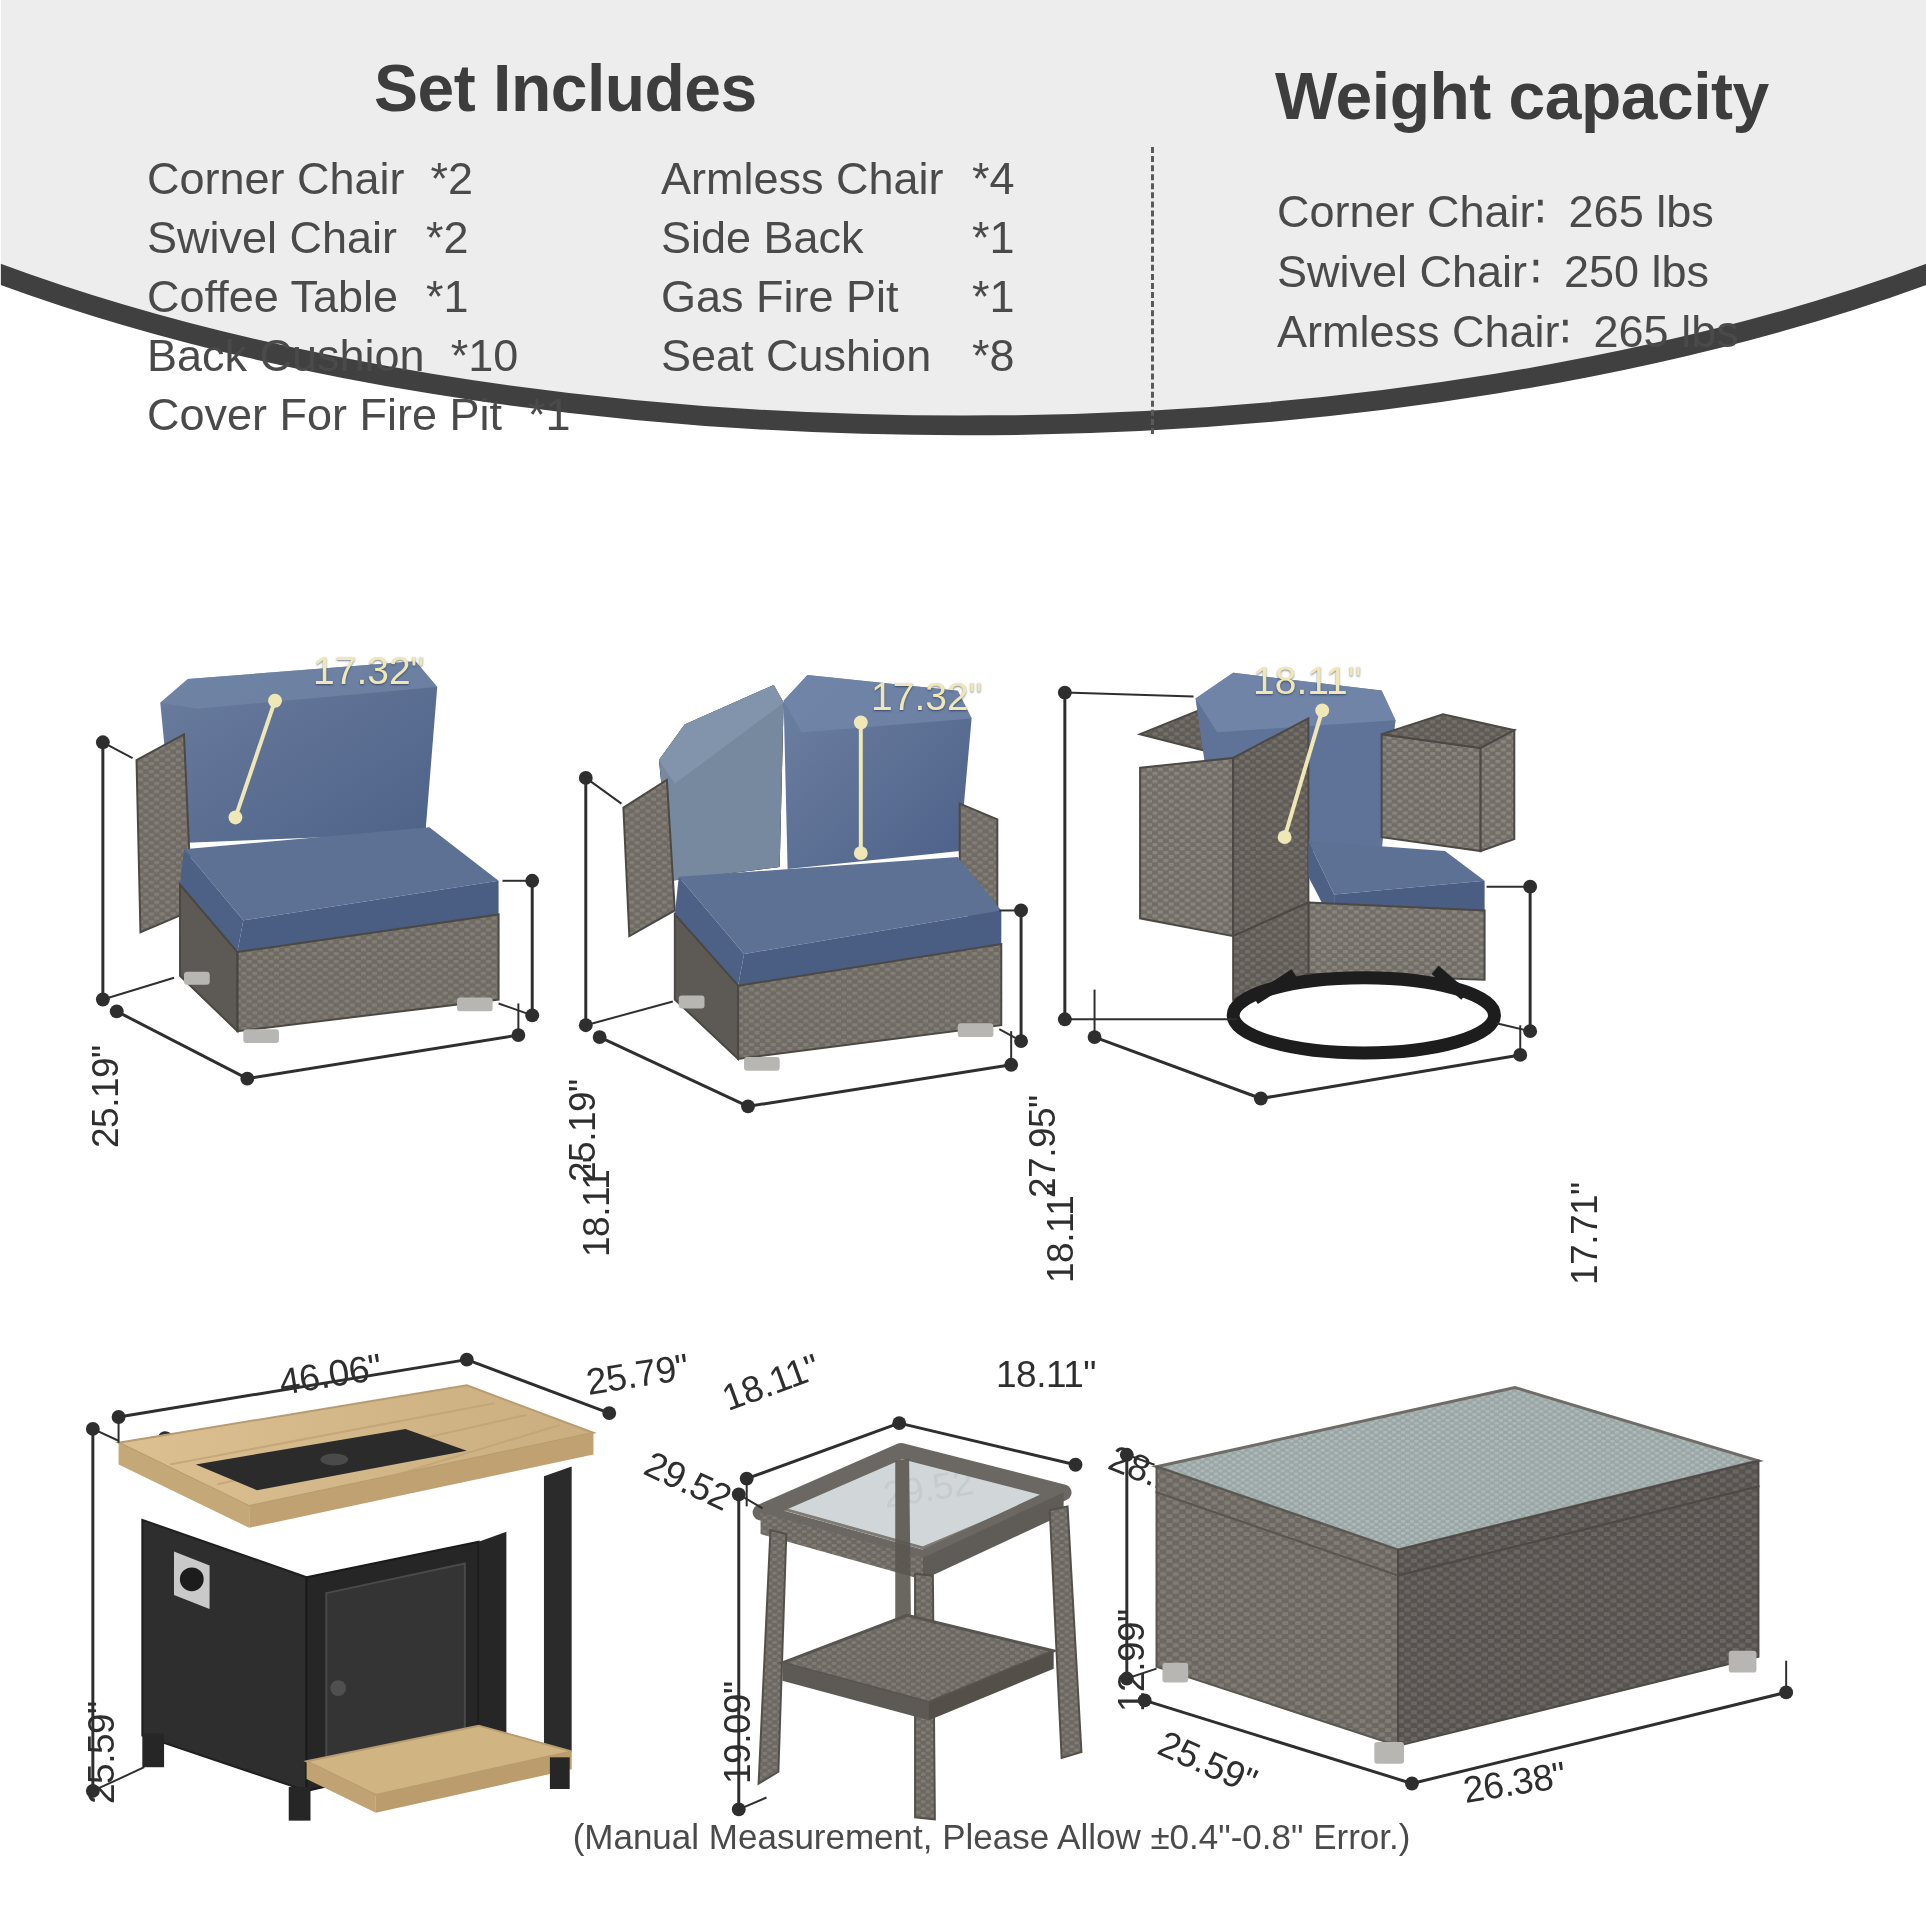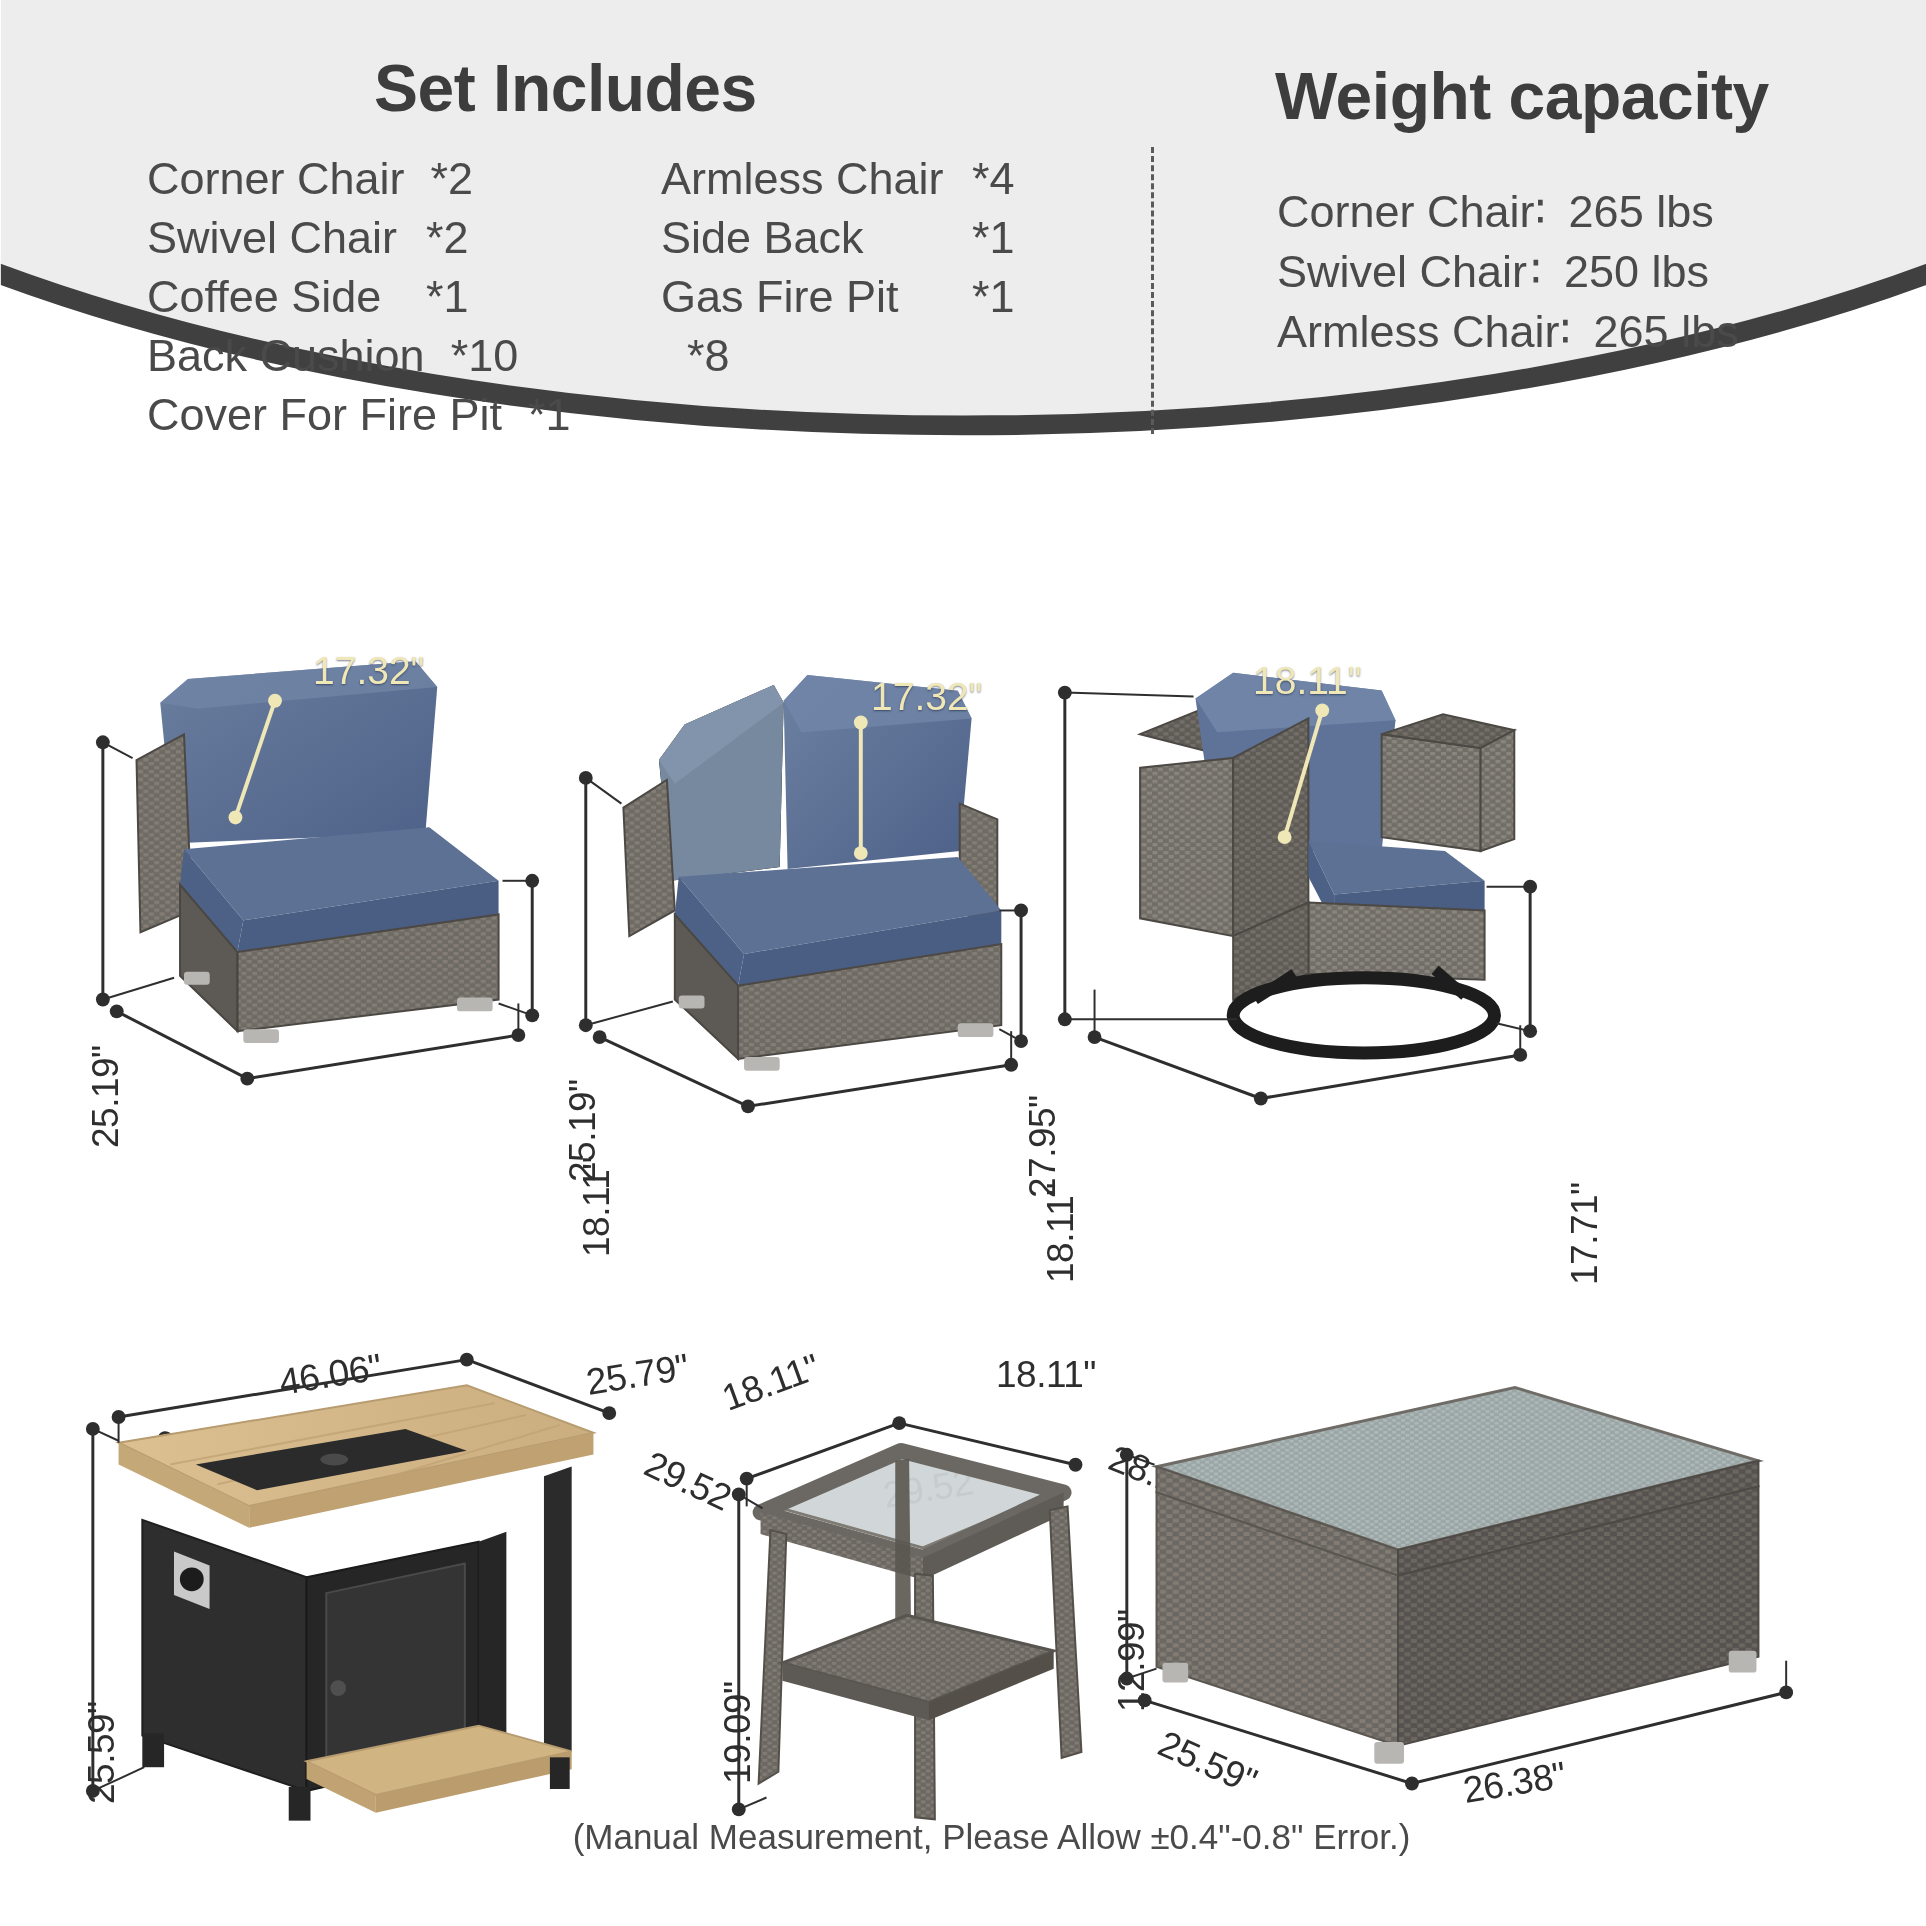--- a/index.html
+++ b/index.html
@@ -95,21 +95,21 @@
     <div id="includes-col-left" class="inc-col">
       <div class="inc-row">
         <span class="inc-name">Corner Chair</span>
         <span class="inc-qty">*2</span>
       </div>
       <div class="inc-row">
         <span class="inc-name">Swivel Chair</span>
         <span class="inc-qty">*2</span>
       </div>
       <div class="inc-row">
-        <span class="inc-name">Coffee Side</span>
+        <span class="inc-name">Coffee Table</span>
         <span class="inc-qty">*1</span>
       </div>
       <div class="inc-row">
         <span class="inc-name">Back Cushion</span>
         <span class="inc-qty">*10</span>
       </div>
       <div class="inc-row">
         <span class="inc-name">Cover For Fire Pit</span>
         <span class="inc-qty">*1</span>
       </div>
@@ -122,20 +122,21 @@
       </div>
       <div class="inc-row">
         <span class="inc-name">Side Back</span>
         <span class="inc-qty">*1</span>
       </div>
       <div class="inc-row">
         <span class="inc-name">Gas Fire Pit</span>
         <span class="inc-qty">*1</span>
       </div>
       <div class="inc-row">
+        <span class="inc-name">Seat Cushion</span>
         <span class="inc-qty">*8</span>
       </div>
     </div>
 
     <div id="header-divider"></div>
 
     <div id="weight-list">
       <div class="wt-row">
         <span class="wt-name">Corner Chair</span>
         <span class="wt-colon">∶</span>

